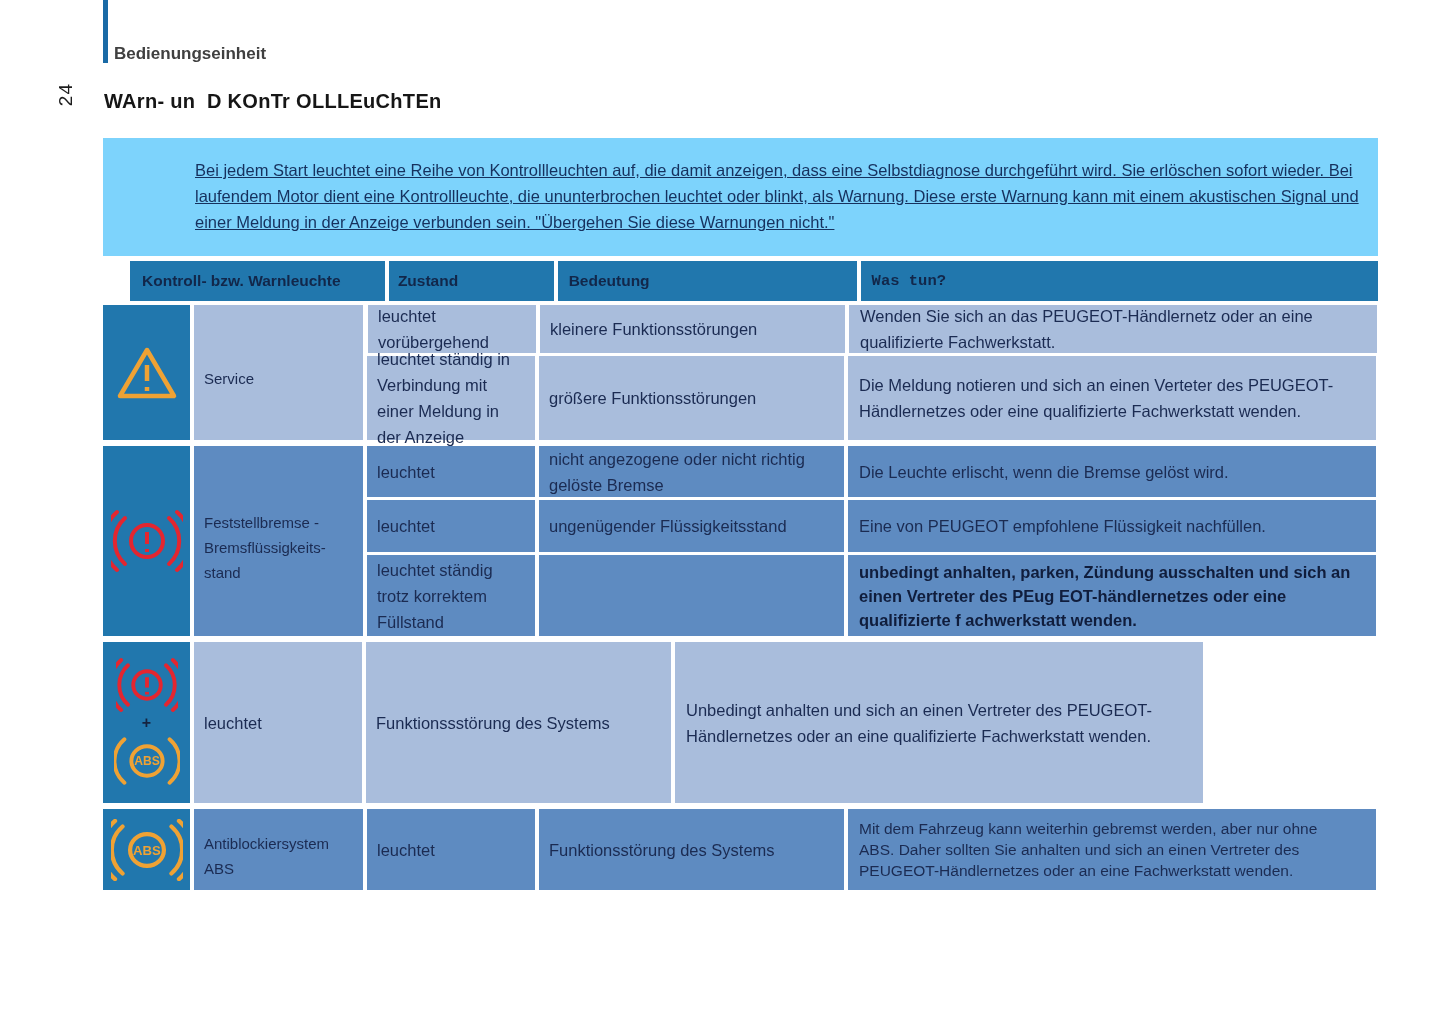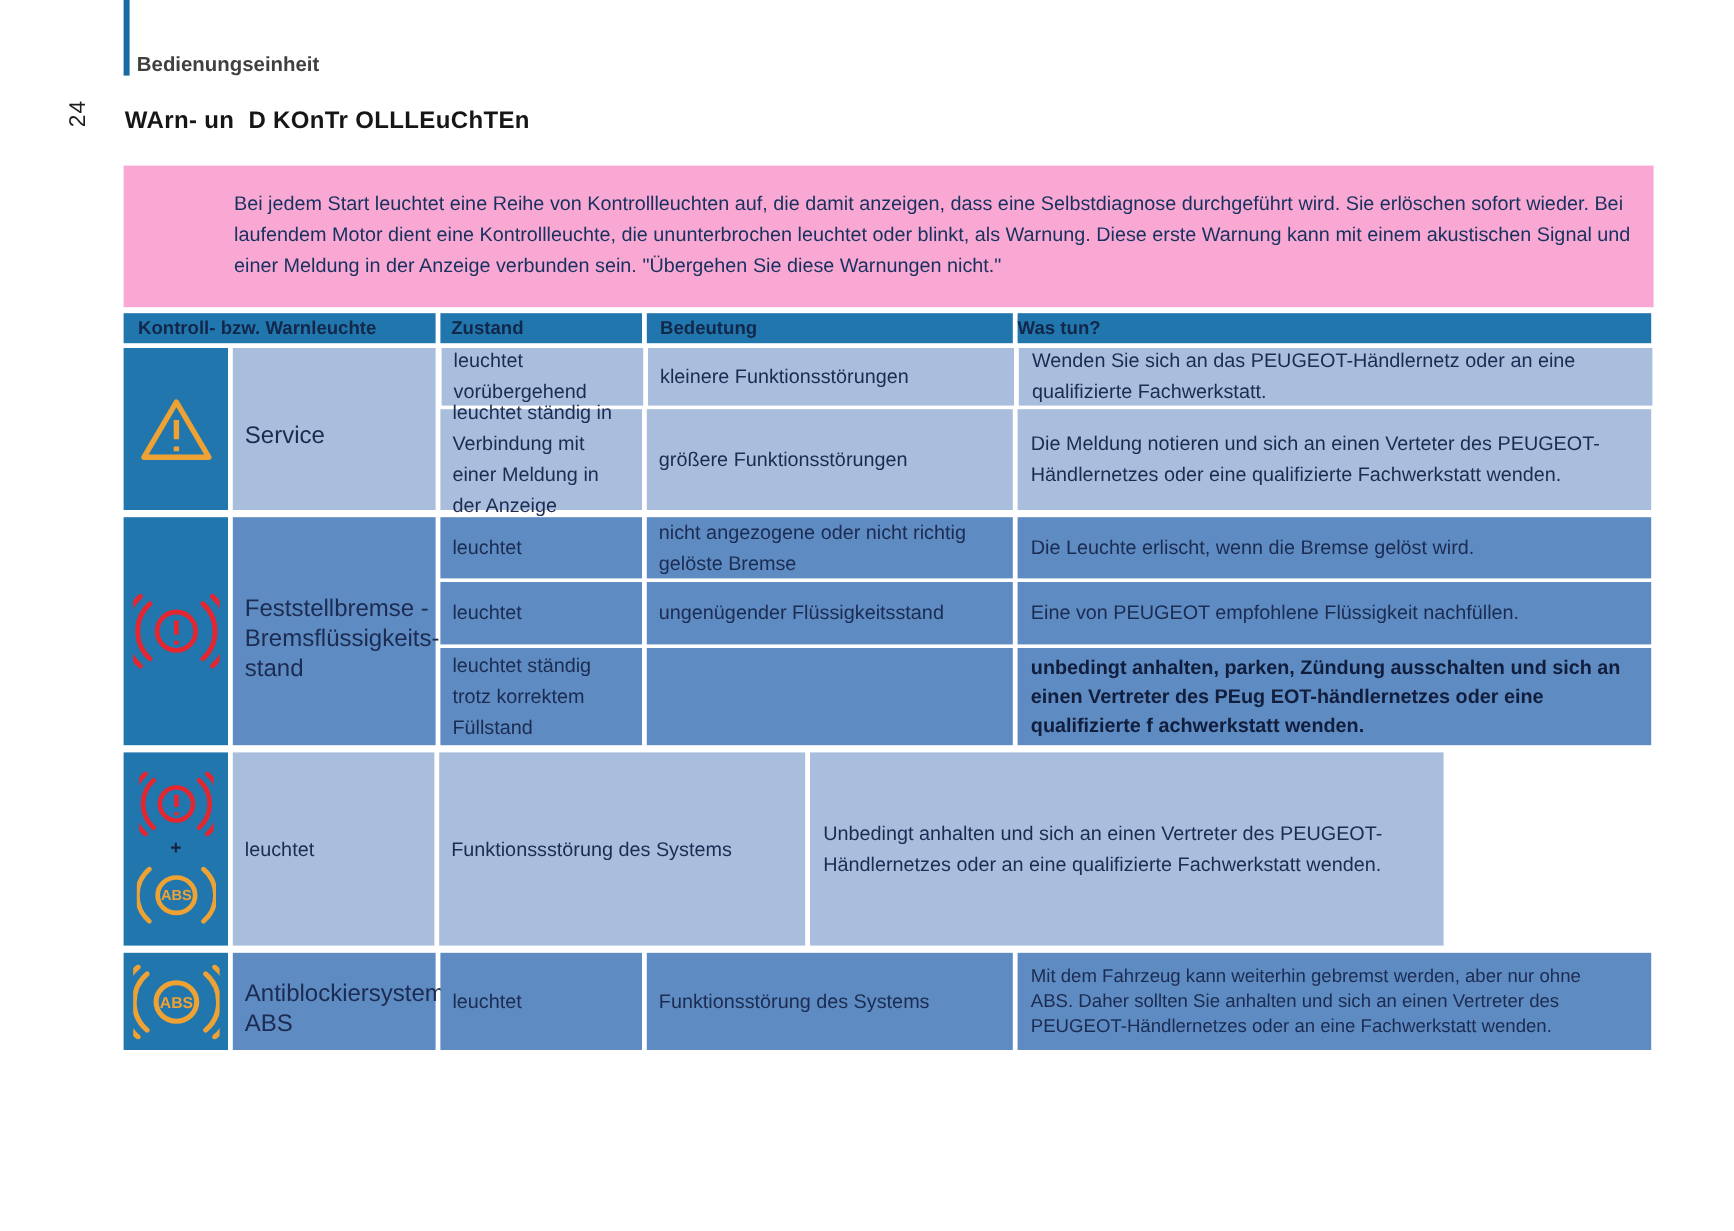--- a/index.html
+++ b/index.html
@@ -5,36 +5,36 @@
   * { margin:0; padding:0; box-sizing:border-box; }
   html,body { width:1445px; height:1026px; background:#ffffff; }
   body { font-family:"Liberation Sans","DejaVu Sans",sans-serif; color:#1b2b52; }
   .page { position:relative; width:1445px; height:1026px; background:#fff; overflow:hidden; }
 
   .accent-bar { position:absolute; left:103px; top:0; width:5px; height:63px; background:#1a6aa6; }
   .section-header { position:absolute; left:114px; top:44px; font-size:17px; font-weight:bold; color:#404040; }
   .page-num { position:absolute; left:55px; top:83px; writing-mode:vertical-rl; transform:rotate(180deg); font-size:19px; color:#1c1c1c; letter-spacing:1px; }
   .doc-title { position:absolute; left:104px; top:90px; font-size:20px; font-weight:bold; color:#161616; letter-spacing:0.3px; white-space:pre; }
 
-  .intro-box { position:absolute; left:103px; top:138px; width:1275px; height:118px; background:#f9a8d4; color:#16315e; }
+  .intro-box { position:absolute; left:103px; top:138px; width:1275px; height:118px; background:#7dd3fc; color:#16315e;text-decoration:underline; }
   .intro-box .intro-text { padding:19px 16px 0 92px; font-size:16.5px; line-height:26px; }
 
   .warn-table { position:absolute; left:103px; top:261px; width:1275px; }
 
-  .thead { display:flex; gap:4px; height:25px; margin-bottom:4px; }
+  .thead { display:flex; gap:4px; height:40px; margin-bottom:4px;margin-left:27px; }
   .th { background:#2177ad; color:#12274a; font-weight:bold; font-size:15.5px; display:flex; align-items:center; }
   .th-light { width:260px; padding-left:12px; }
   .th-zustand { width:168px; padding-left:9px; }
   .th-bedeutung { width:305px; padding-left:11px; }
-  .th-wastun { width:528px; padding-left:0; }
+  .th-wastun { width:528px; padding-left:11px;font-family:Liberation Mono, monospace; }
 
   .group { display:flex; gap:4px; margin-bottom:6px; }
   .cell { display:flex; align-items:center; }
   .icon-cell { width:87px; background:#2177ad; flex-direction:column; justify-content:center; align-items:center; }
-  .name-cell { width:169px; padding:12px 8px 0 10px; font-size:20px; line-height:25px; }
+  .name-cell { width:169px; padding:12px 8px 0 10px; font-size:15px; line-height:25px; }
   .subcol { display:flex; flex-direction:column; gap:3px; width:1011px; }
   .subrow { display:flex; gap:4px; }
   .zustand { width:168px; padding:0 8px 0 10px; font-size:16.5px; line-height:26px; }
   .bedeutung { width:305px; padding:0 10px 0 10px; font-size:16.5px; line-height:26px; }
   .wastun { width:528px; padding:0 24px 0 11px; font-size:16.5px; line-height:26px; }
 
   .tone-light .name-cell, .tone-light .zustand, .tone-light .bedeutung, .tone-light .wastun { background:#a9bddc; }
   .tone-medium .name-cell, .tone-medium .zustand, .tone-medium .bedeutung, .tone-medium .wastun { background:#5e8bc1; }
 
   .g1 .r1 { height:48px;justify-content:center; } .g1 .r2 { height:84px; }

